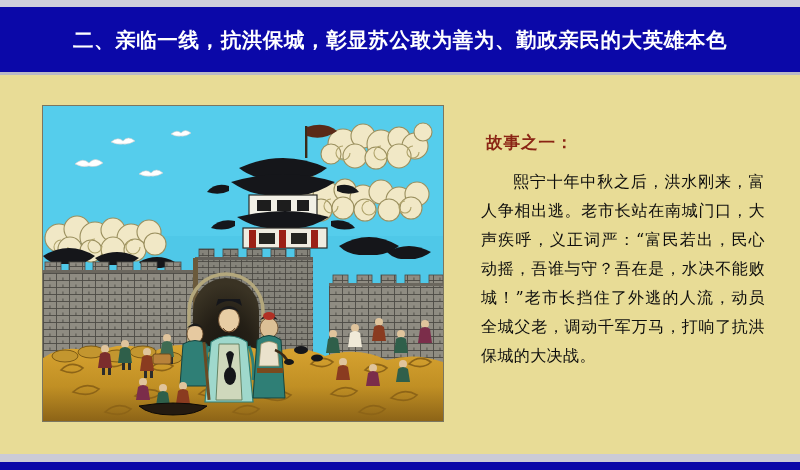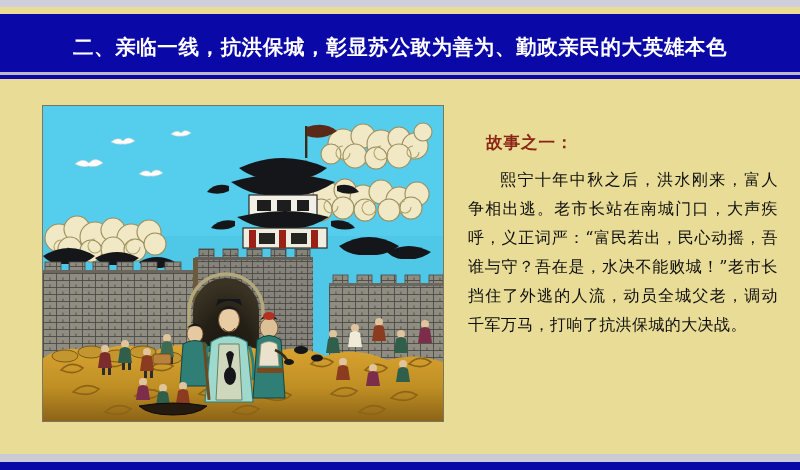--- a/index.html
+++ b/index.html
@@ -22,21 +22,21 @@
   }
   
   .strip-top-gray {
     position: absolute;
     left: 0; top: 0;
     width: 800px; height: 7px;
     background: #cfcfdb;
   }
   .title-bar {
     position: absolute;
-    left: 0; top: 14px;
+    left: 0; top: 7px;
     width: 800px; height: 65px;
     background: #0b08a8;
     display: flex;
     align-items: center;
     justify-content: center;
   }
   .title-bar-rule {
     position: absolute;
     left: 0; top: 72px;
     width: 800px; height: 3px;
@@ -93,21 +93,21 @@
     font-size: 15px;
     font-weight: bold;
     margin: 0 0 22px 18px;
     letter-spacing: 0.5px;
     font-family: "DejaVu Serif", "Liberation Serif", serif;
   }
   .story-body {
     color: #0d0d0d;
     font-size: 16px;
     line-height: 29px;
-    margin: 0;
+    margin: 13px;
     text-indent: 32px;
     text-align: justify;
     text-justify: inter-character;
     letter-spacing: 0.4px;
     font-family: "DejaVu Serif", "Liberation Serif", serif;
   }
 </style>
 </head>
 <body>
 

